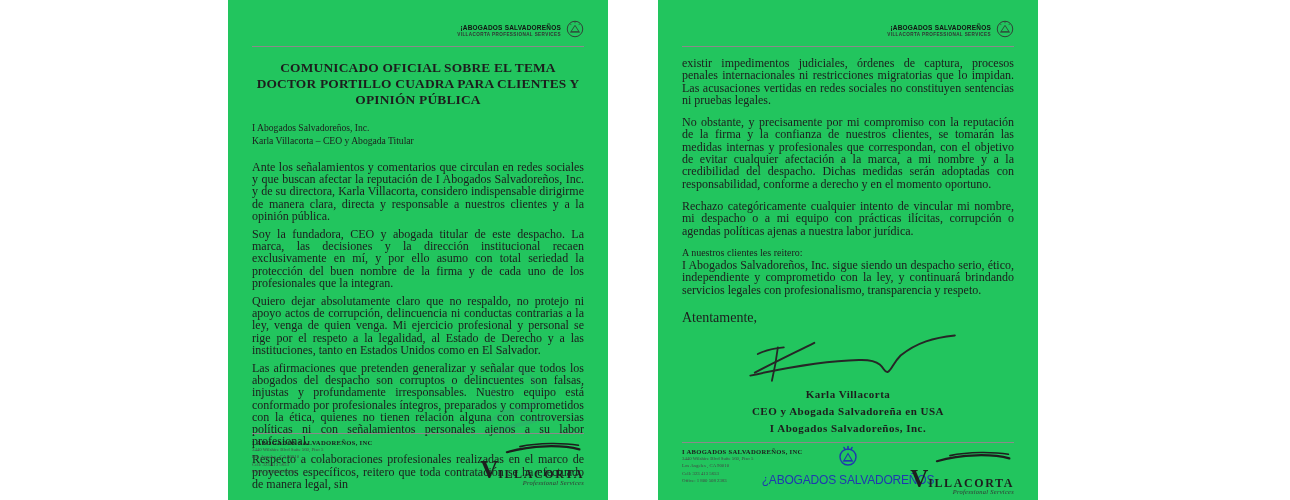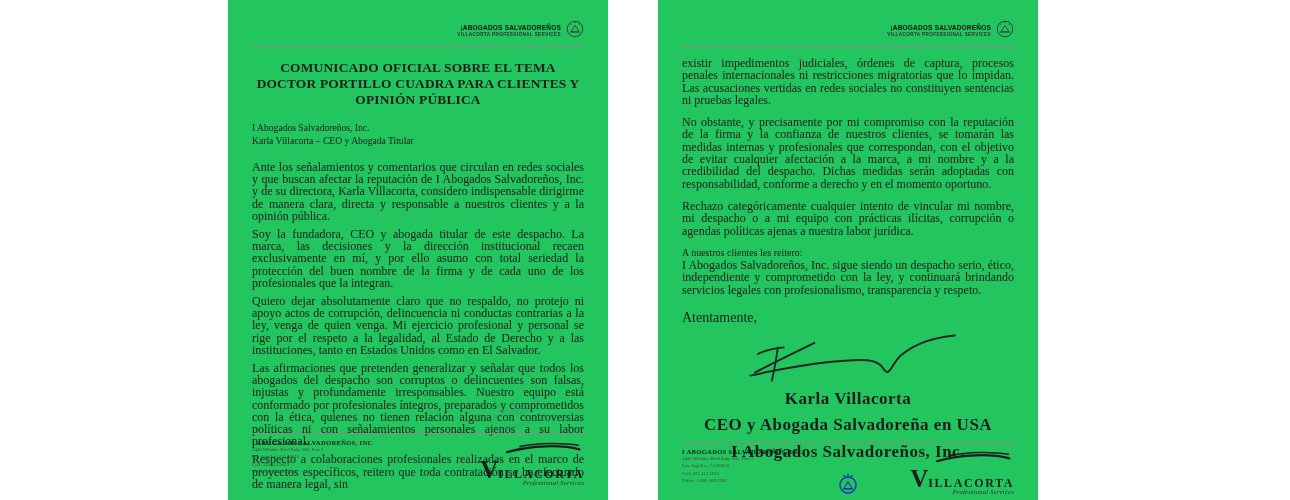--- a/index.html
+++ b/index.html
@@ -23,21 +23,21 @@
   p.body.first{margin-top:13px;}
   .p2 p.body.first{margin-top:10px;}
   .p2 p.body{margin-top:10px;}
   .label-line{font-size:10px;line-height:12.3px;margin:10px 0 0;}
   .closing{font-size:14px;margin:14px 0 0;}
 
   
   .sigwrap{position:relative;height:58px;margin-top:2px;}
   .sigwrap svg{position:absolute;left:28px;top:0;}
 
-  .nameblock{text-align:center;font-weight:bold;font-size:17px;line-height:1.55;letter-spacing:.5px;margin-top:0px;}
+  .nameblock{text-align:center;font-weight:bold;font-size:11px;line-height:1.55;letter-spacing:.5px;margin-top:0px;}
 
   
   .bluelogo{text-align:center;margin-top:7px;color:#2038b0;}
   .bluebrand{font-family:"Liberation Sans",sans-serif;font-weight:normal;font-size:12px;letter-spacing:-.2px;color:#2038b0;margin-top:1px;}
   .bluephone{display:inline-block;font-family:"Liberation Sans",sans-serif;font-weight:bold;font-size:8px;
              border:1px solid #2038b0;border-radius:7px;padding:0 6px;line-height:10px;color:#2038b0;margin-top:16px;}
   .bluemark{display:inline-block;border:1px solid #2038b0;padding:1px 5px 0;margin-top:3px;line-height:1;}
   .bluemark .bv{font-weight:bold;font-size:11px;color:#2038b0;}
   .bluemark .brest{font-weight:bold;font-size:6.5px;letter-spacing:1px;color:#2038b0;}
   .bluemark .bsub{display:block;background:#2038b0;color:#fff;font-style:italic;font-size:4.6px;text-align:center;margin-top:1px;padding:0 1px;}

